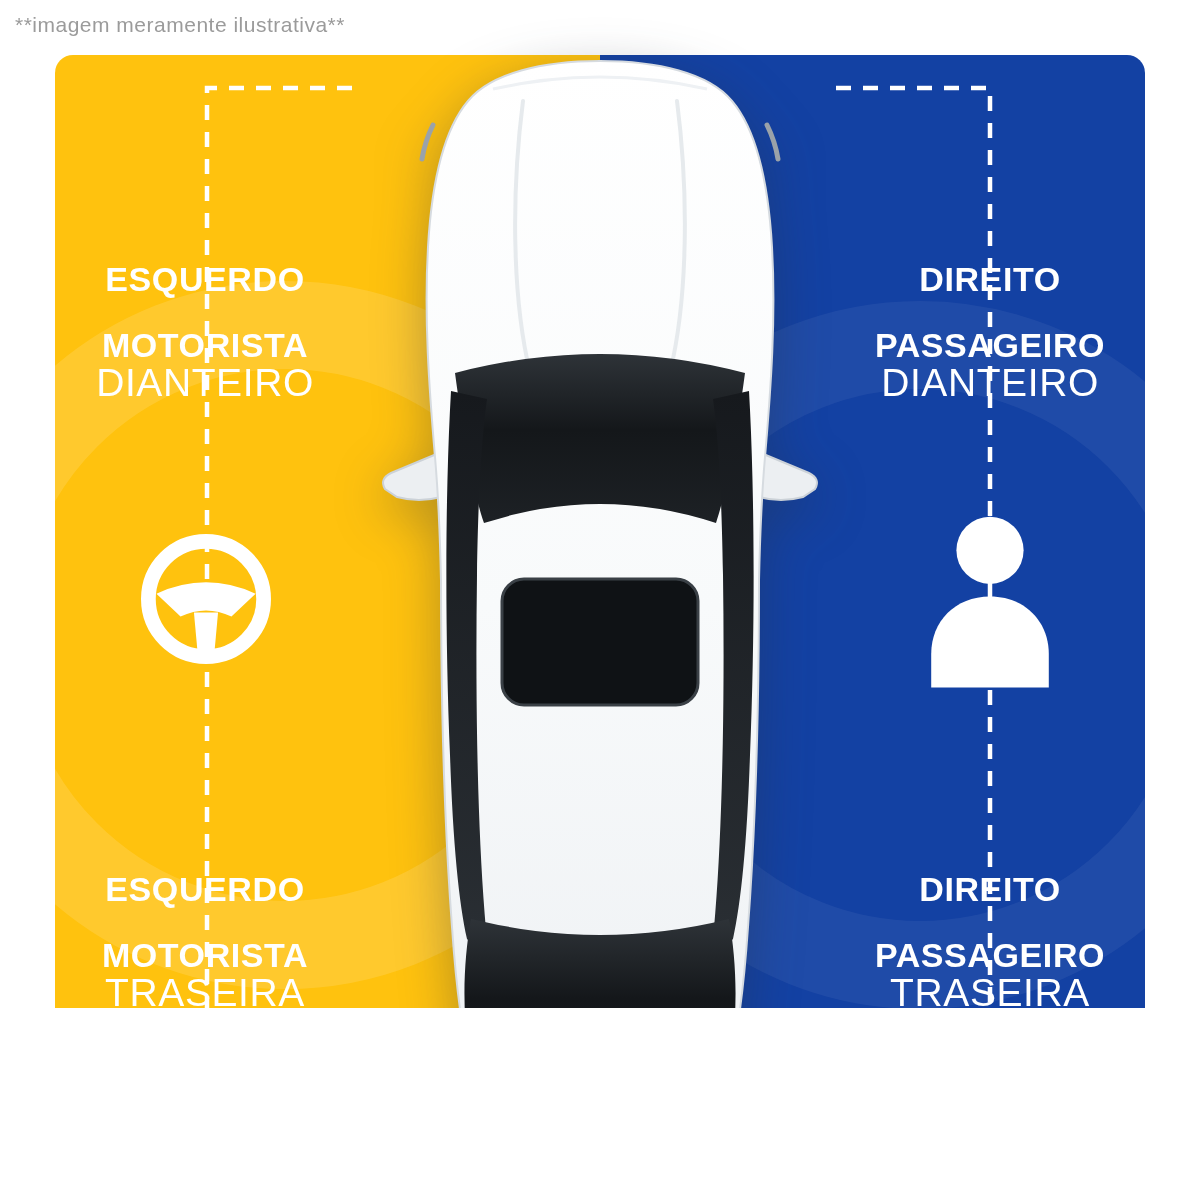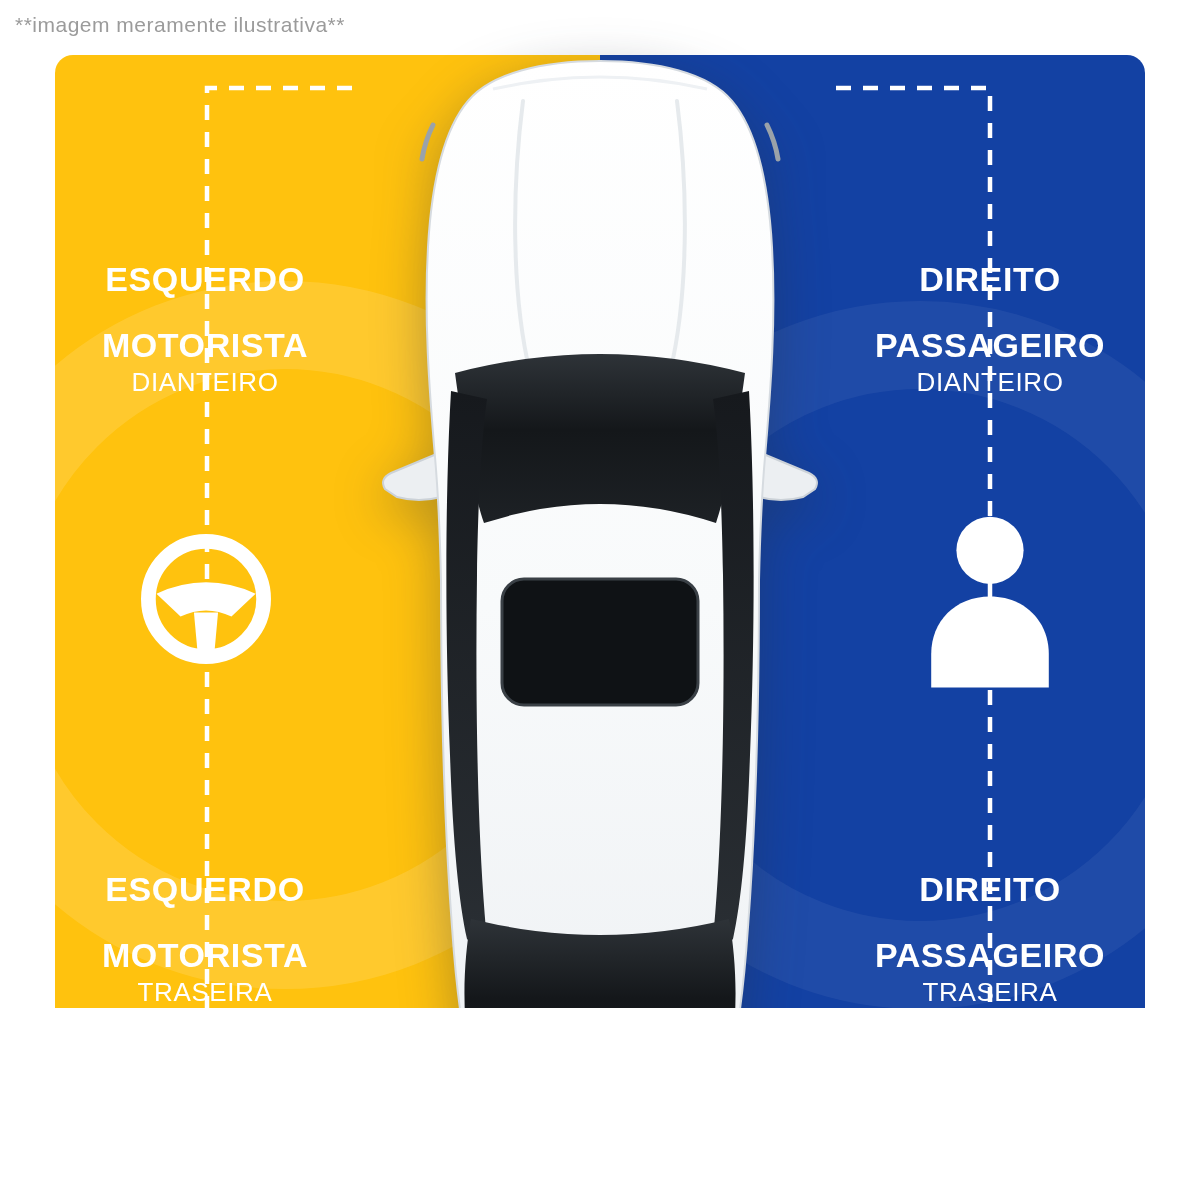--- a/index.html
+++ b/index.html
@@ -22,21 +22,21 @@
   .guides{position:absolute;left:0;top:0;width:1200px;height:1200px;z-index:3;pointer-events:none;}
   .car{
     position:absolute;left:375px;top:55px;width:450px;height:1100px;z-index:4;
     filter:drop-shadow(0 14px 26px rgba(40,50,60,.35));overflow:visible;
   }
   .label{
     position:absolute;z-index:5;text-align:center;color:#ffffff;
     transform:translateX(-50%);line-height:37px;white-space:nowrap;
   }
   .label .b{display:block;font-size:34px;font-weight:bold;letter-spacing:.6px;margin-top:29px;}
-  .label .r{display:block;font-size:26px;font-weight:normal;letter-spacing:.6px;}
+  .label .r{display:block;font-size:39px;font-weight:normal;letter-spacing:.6px;}
   .lf{left:205px;top:232px;}
   .rf{left:990px;top:232px;}
   .lr{left:205px;top:842px;}
   .rr{left:990px;top:842px;}
   .icon{position:absolute;z-index:5;}
   .icon-wheel{left:139px;top:532px;width:134px;height:134px;}
   .icon-person{left:920px;top:510px;width:140px;height:180px;}
 </style>
 </head>
 <body>

